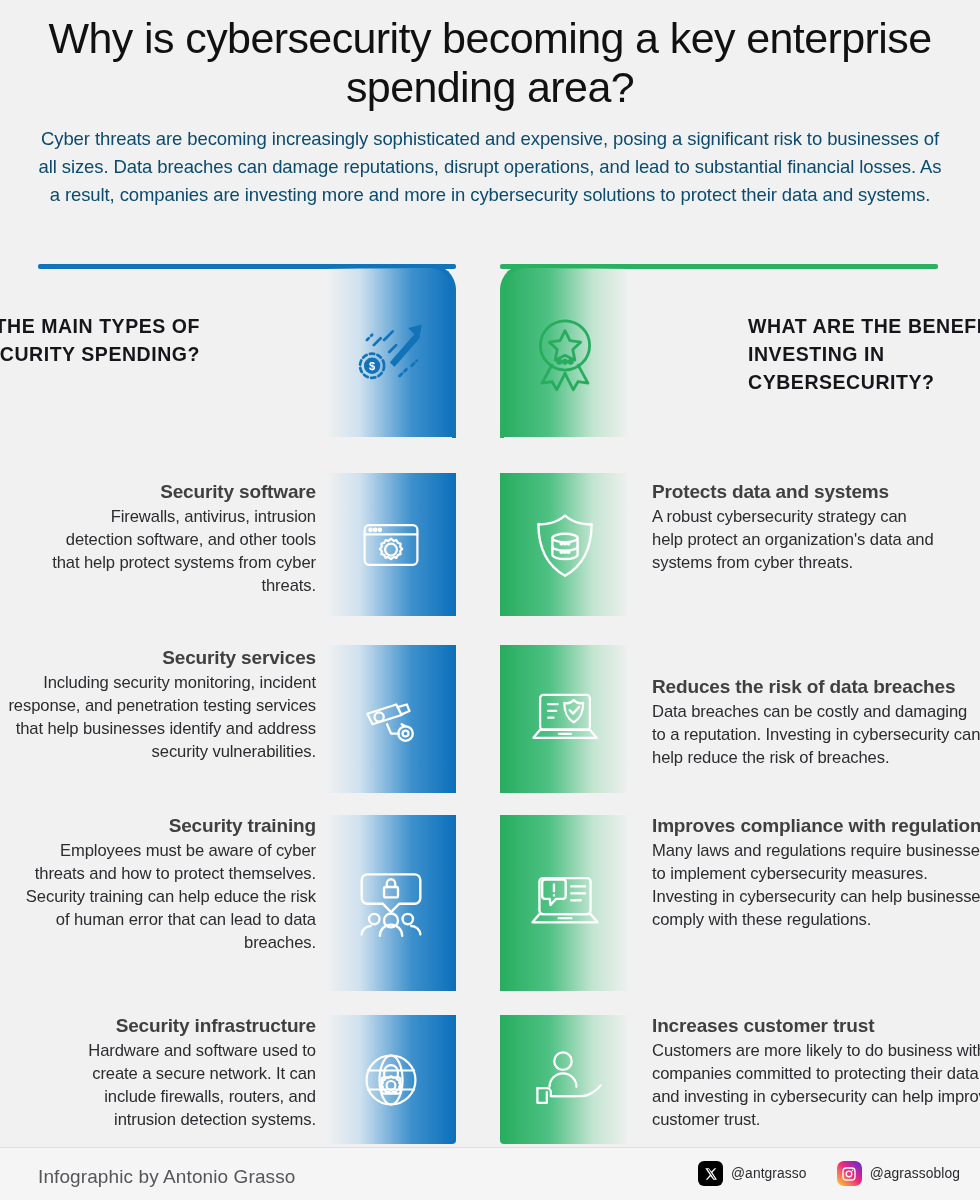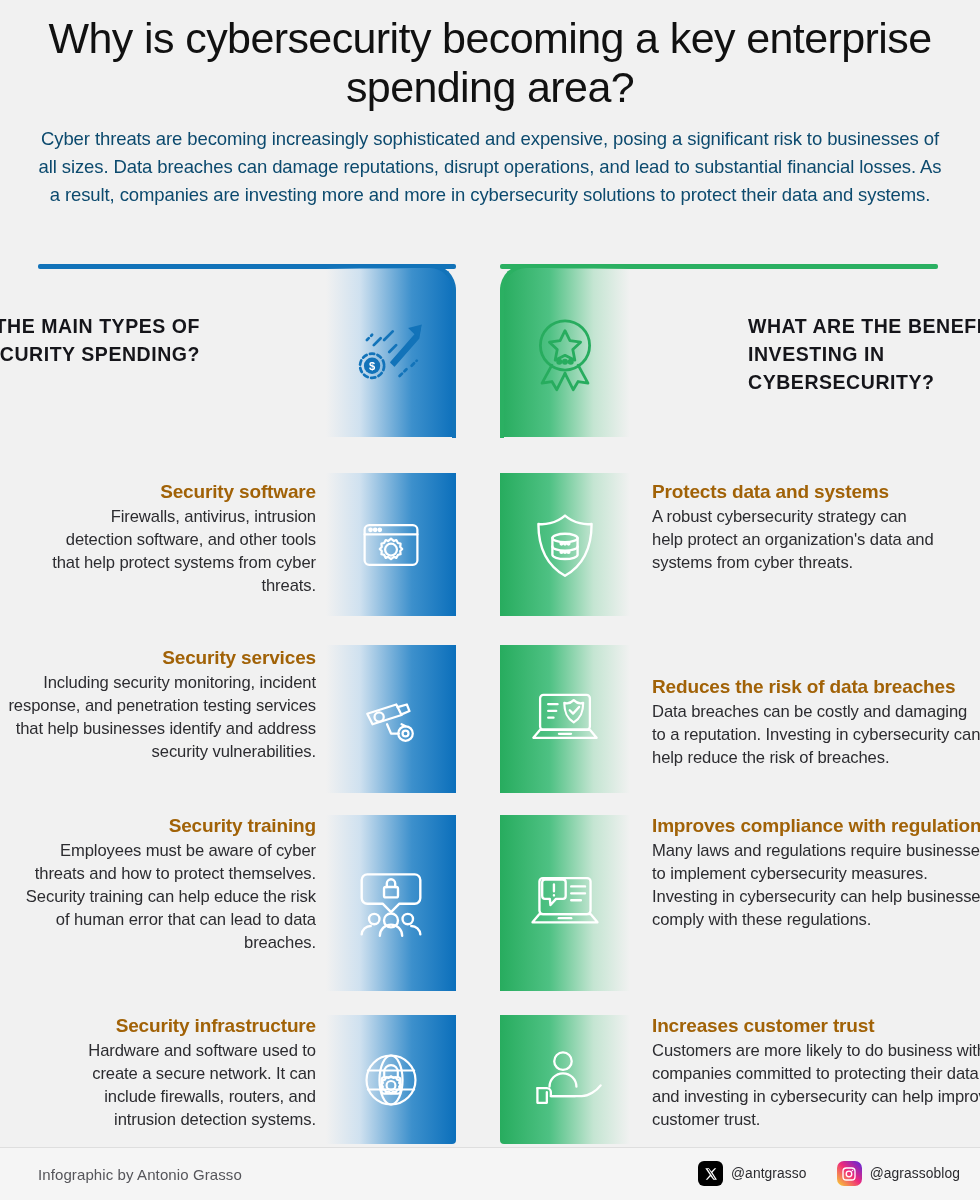--- a/index.html
+++ b/index.html
@@ -87,21 +87,21 @@
 
   .item{position:absolute;}
   .col-left  .item{right:4px;text-align:right;}
   .col-right .item{left:16px;text-align:left;}
 
   .hero-title{
     font-size:19.5px;font-weight:700;line-height:1.44;
     letter-spacing:0.55px;color:#15151a;text-transform:uppercase;
   }
   .item-title{
-    font-size:19px;font-weight:700;line-height:1.27;color:#a16207;
+    font-size:19px;font-weight:700;line-height:1.27;color:#404040;
     letter-spacing:-0.15px;margin:0 0 2px 0;
   }
   .item-body{
     font-size:16.6px;font-weight:400;line-height:1.385;color:#2c2c30;
     letter-spacing:-0.1px;margin:0;
   }
 
   
   .col-left  .hero{top:48px;right:120px;width:320px;}
   .col-right .hero{top:48px;left:112px;width:300px;}
@@ -117,21 +117,21 @@
   .col-right .it3{top:550px;width:342px;}
   .col-right .it4{top:750px;width:352px;}
 
   
   .footer{
     position:absolute;left:0;bottom:0;width:980px;height:52px;
     background:#f5f5f5;border-top:1px solid #dedede;
   }
   .footer-credit{
     position:absolute;left:38px;top:18px;
-    font-size:15px;color:#55555a;letter-spacing:0.1px;
+    font-size:19px;color:#55555a;letter-spacing:0.1px;
   }
   .socials{position:absolute;right:20px;top:13px;display:flex;gap:30px;align-items:center;}
   .social{display:flex;align-items:center;gap:8px;}
   .social-handle{font-size:13.8px;color:#2a2a2e;letter-spacing:0.1px;}
   .x-badge{
     width:25px;height:25px;border-radius:6px;background:#000;
     display:flex;align-items:center;justify-content:center;
   }
   .ig-badge{
     width:25px;height:25px;border-radius:7px;

